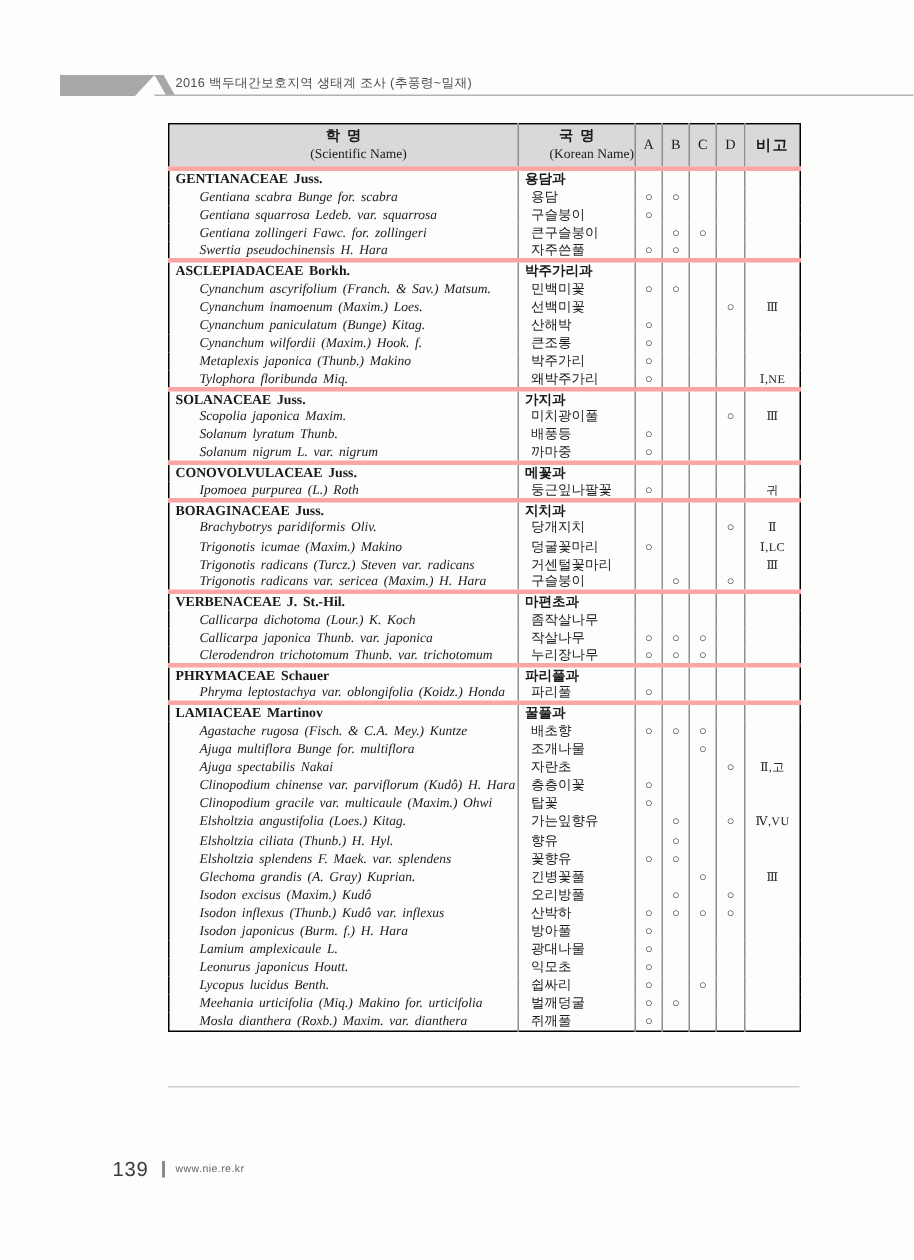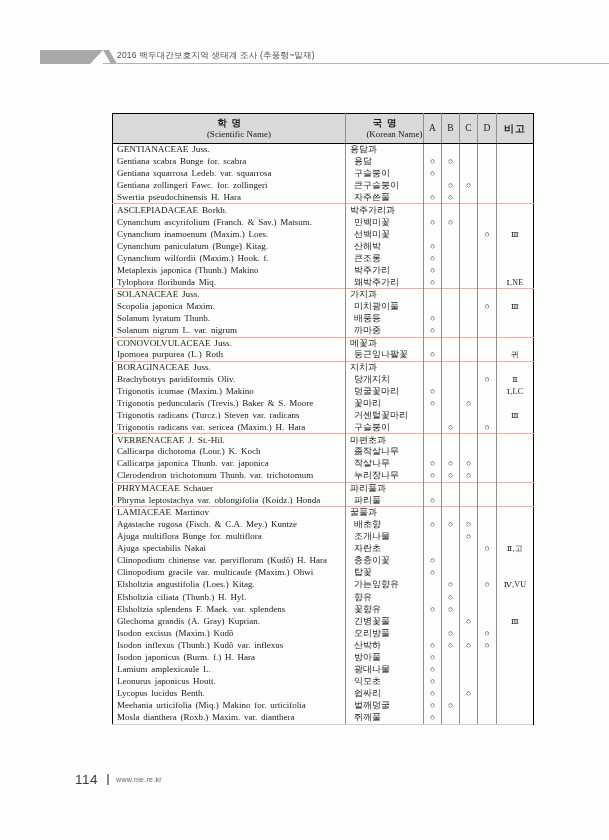--- a/index.html
+++ b/index.html
@@ -16,21 +16,21 @@
   .runhead { position:absolute; left:16px; top:48px; width:524px; height:20px;margin-left:24px; }
   .runhead svg { position:absolute; left:0; top:0; }
   .runhead-title {
     position:absolute; left:77px; top:2px;
     font-family:"Liberation Sans","DejaVu Sans",sans-serif;
     font-size:8.5px; color:#4c4c4c; letter-spacing:0.2px;
     white-space:nowrap;
   }
 
   
-  .flora-table-wrap { position:absolute; left:112px; top:113px; width:421px; }
+  .flora-table-wrap { position:absolute; left:112px; top:82px; width:421px; }
   table.flora {
     width:421px; table-layout:fixed; border-collapse:collapse;
     border:1.5px solid #000;
   }
   table.flora th, table.flora td {
     overflow:hidden; white-space:nowrap; vertical-align:middle;
   }
   
   .vline { border-left:1px solid #8f8f8f; }
 
@@ -41,26 +41,26 @@
     font-weight:normal;
     text-align:center;
     font-size:9px; line-height:11px;
   }
   thead .ko { font-weight:bold; font-size:9.5px; white-space:pre; }
   thead .en { font-size:9px;margin-left:20px; }
   thead th.site { font-size:9.5px; font-weight:normal; }
   thead th.remark-h { font-weight:bold; font-size:10px; letter-spacing:1px; }
 
   tbody td { height:12.1px; font-size:9px; line-height:11px; }
-  td.sci   { padding-left:4px; word-spacing:1.5px; }
+  td.sci   { padding-left:20px; font-style:italic; word-spacing:1.5px; }
   td.kor   { padding-left:8px;  font-style:normal; }
   td.mark  { text-align:center; font-size:8.5px; color:#222; font-style:normal; }
   td.rmk   { text-align:center; font-size:8px; color:#222; font-style:normal; letter-spacing:0.3px; }
 
-  tr.family td { border-top:1px solid #fca5a5; font-weight:normal; font-style:normal; }
+  tr.family td { border-top:3px solid #fca5a5; font-weight:bold; font-style:normal; }
   tr.family td.sci { padding-left:4px; font-size:9.2px; }
   tr.family td.kor { padding-left:4px;margin-top:39px; }
 
   
   .under-rule { position:absolute; left:112px; top:724px; width:421px; height:1px; background:#cfcfcf; }
 
   
   .footer {
     position:absolute; left:75px; top:770px; height:18px;
     display:flex; align-items:center;
@@ -294,29 +294,20 @@
         <tr class="species">
           <td class="sci">Trigonotis icumae (Maxim.) Makino</td>
           <td class="kor vline">덩굴꽃마리</td>
           <td class="mark vline">○</td>
           <td class="mark vline"></td>
           <td class="mark vline"></td>
           <td class="mark vline"></td>
           <td class="rmk vline">Ⅰ,LC</td>
         </tr>
         <tr class="species">
-          <td class="sci">Trigonotis peduncularis (Trevis.) Baker &amp; S. Moore</td>
-          <td class="kor vline">꽃마리</td>
-          <td class="mark vline">○</td>
-          <td class="mark vline"></td>
-          <td class="mark vline">○</td>
-          <td class="mark vline"></td>
-          <td class="rmk vline"></td>
-        </tr>
-        <tr class="species">
           <td class="sci">Trigonotis radicans (Turcz.) Steven var. radicans</td>
           <td class="kor vline">거센털꽃마리</td>
           <td class="mark vline"></td>
           <td class="mark vline"></td>
           <td class="mark vline"></td>
           <td class="mark vline"></td>
           <td class="rmk vline">Ⅲ</td>
         </tr>
         <tr class="species">
           <td class="sci">Trigonotis radicans var. sericea (Maxim.) H. Hara</td>
@@ -542,16 +533,16 @@
           <td class="mark vline"></td>
           <td class="mark vline"></td>
           <td class="rmk vline"></td>
         </tr>
       </tbody>
   </table>
 </div>
 <div class="under-rule"></div>
 
 <div class="footer">
-  <span class="page-num">114</span>
+  <span class="page-num">139</span>
   <span class="footer-sep"></span>
   <span class="footer-url">www.nie.re.kr</span>
 </div>
 
 </body></html>

